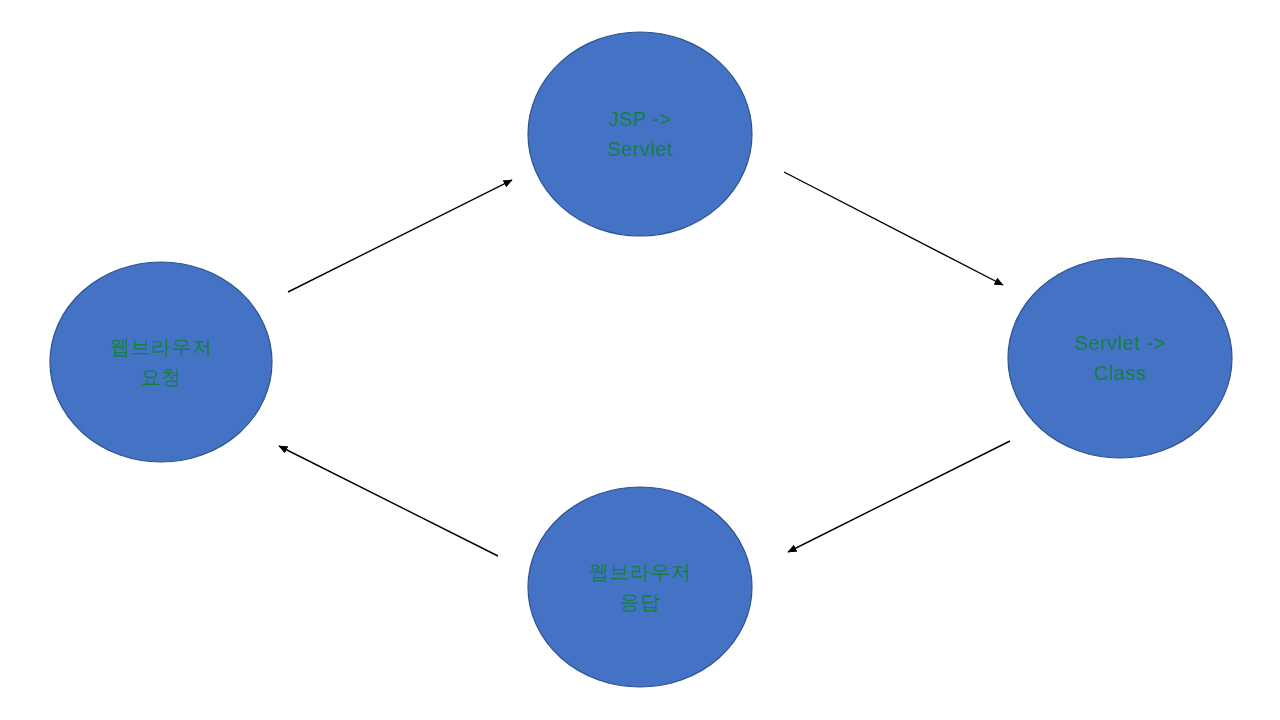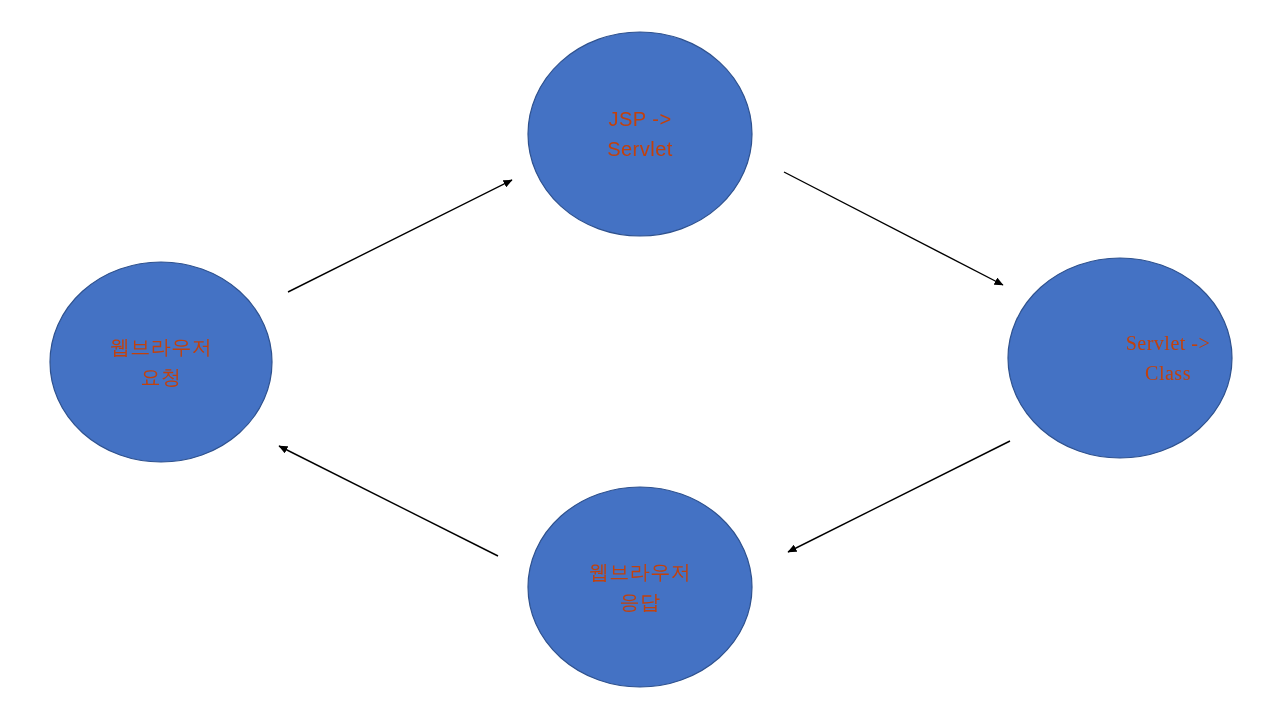--- a/index.html
+++ b/index.html
@@ -20,21 +20,21 @@
     left: 0;
     top: 0;
   }
   .node-label {
     position: absolute;
     display: flex;
     flex-direction: column;
     align-items: center;
     justify-content: center;
     text-align: center;
-    color: #c2410c;
+    color: #15803d;
     font-size: 20px;
     line-height: 30px;
     pointer-events: none;
     letter-spacing: 0.5px;
   }
 </style>
 </head>
 <body>
 
 <div class="canvas">
@@ -60,21 +60,21 @@
   <div class="node-label" style="left:50px; top:262px; width:222px; height:200px;">
     <span>웹브라우저</span>
     <span>요청</span>
   </div>
 
   <div class="node-label" style="left:528px; top:32px; width:224px; height:204px;">
     <span>JSP -&gt;</span>
     <span>Servlet</span>
   </div>
 
-  <div class="node-label" style="left:1056px; top:258px; width:224px; height:200px;font-family:Liberation Serif, serif;">
+  <div class="node-label" style="left:1008px; top:258px; width:224px; height:200px;">
     <span>Servlet -&gt;</span>
     <span>Class</span>
   </div>
 
   <div class="node-label" style="left:528px; top:487px; width:224px; height:200px;">
     <span>웹브라우저</span>
     <span>응답</span>
   </div>
 
 </div>

